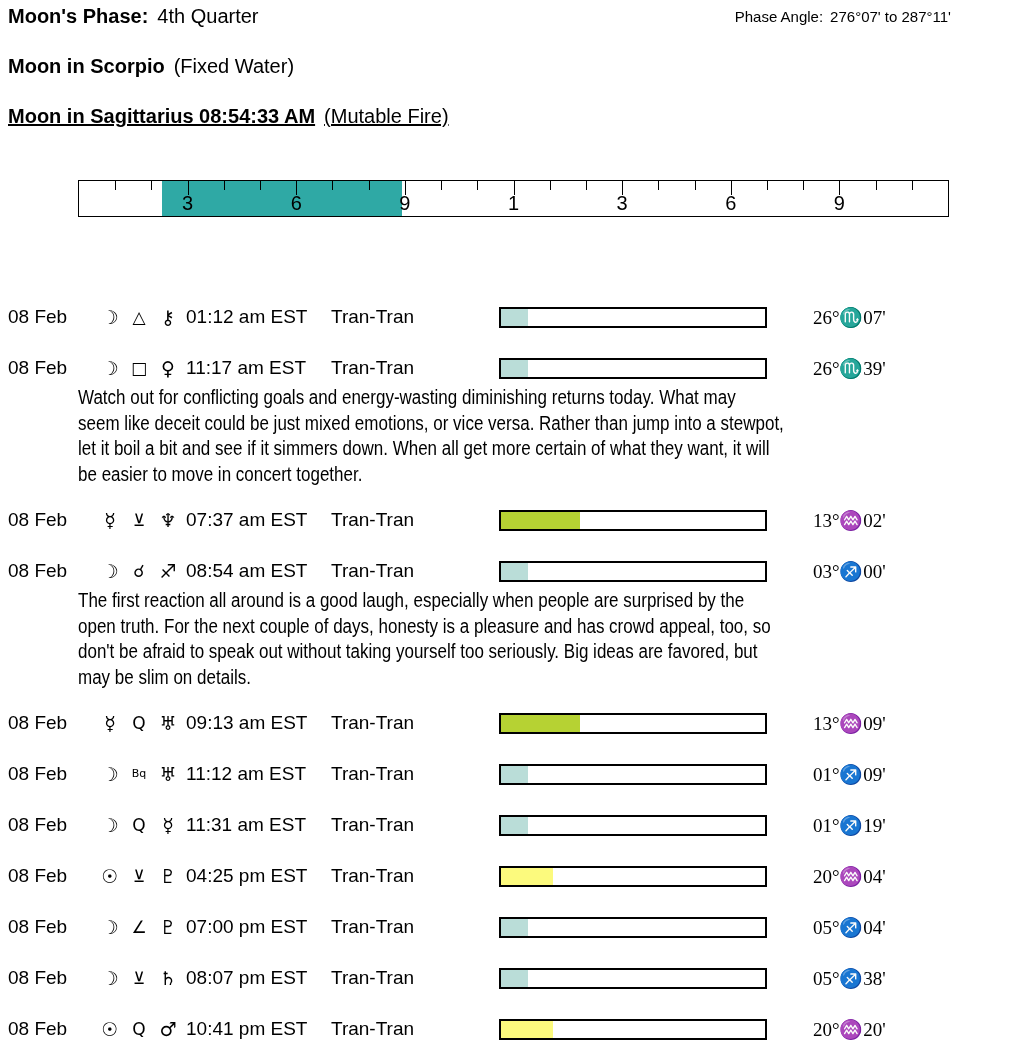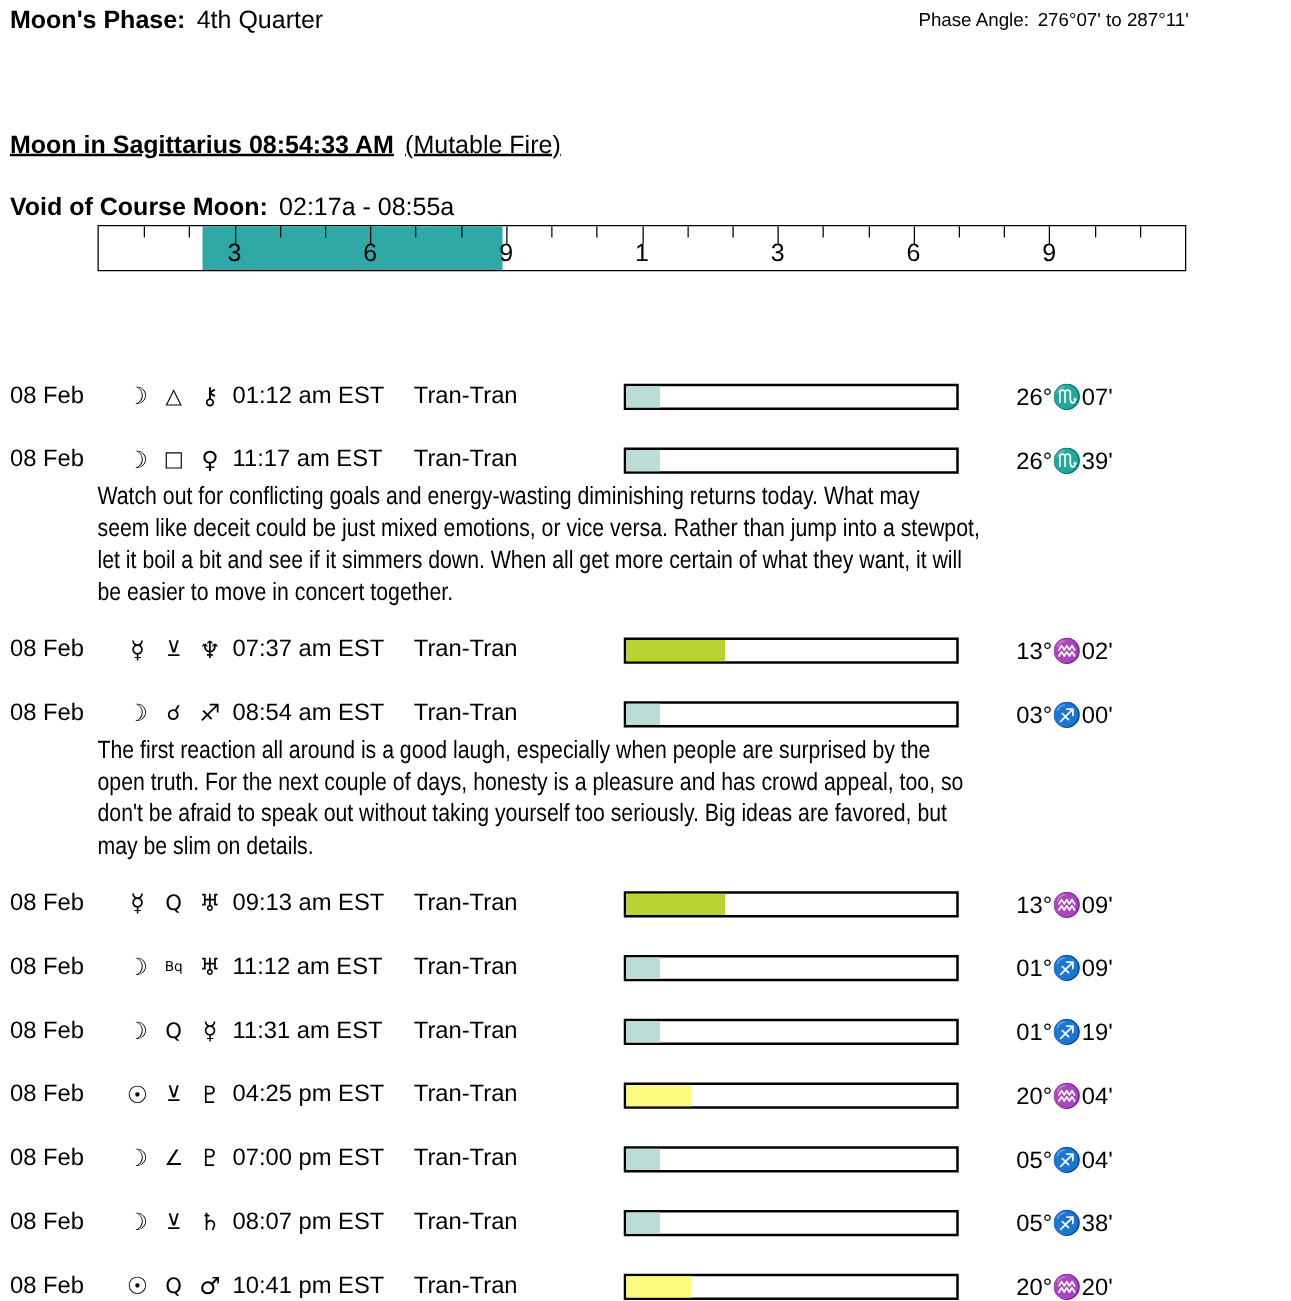--- a/index.html
+++ b/index.html
@@ -28,48 +28,48 @@
   .c-date{left:8px;}
   .c-sym{font-family:"DejaVu Sans",sans-serif;text-align:center;width:26px;}
   .c-p1{left:97px;font-size:19px;}
   .c-asp{left:126px;font-size:17px;top:1px !important;}
   .c-asp.sm{font-size:11px;top:4px !important;}
   .c-p2{left:155px;font-size:19px;}
   .c-time{left:186px;}
   .c-type{left:331px;}
   .c-bar{left:499px;top:1px !important;width:268px;height:21px;border:2px solid #000;box-sizing:border-box;display:inline-block;background:#fff;}
   .c-fill{position:absolute;left:0;top:0;bottom:0;display:inline-block;}
-  .c-value{left:813px;font-family:Liberation Sans, sans-serif;font-size:19px;}
+  .c-value{left:813px;font-family:Liberation Serif, serif;font-size:19px;}
   .note{
     margin:-23px 0 22px 78px;
     font-size:20px;line-height:25.5px;white-space:pre-line;
     width:1122px;transform:scaleX(0.85);transform-origin:0 0;
   }
 </style>
 </head>
 <body>
 
 <div class="page">
 
   <div class="hline h1">
     <b>Moon's Phase:</b><span class="val">4th Quarter</span>
   </div>
 
   <div class="phase-angle">
     <span>Phase Angle:</span><span class="val">276°07' to 287°11'</span>
   </div>
 
+  <div class="hline h2">
+    <b>Moon in Scorpio</b><span class="val">(Fixed Water)</span>
+  </div>
 
   <div class="hline h3">
     <b>Moon in Sagittarius 08:54:33 AM</b><span class="val">(Mutable Fire)</span>
   </div>
 
-  <div class="hline h4">
-    <b>Void of Course Moon:</b><span class="val">02:17a -  08:55a</span>
-  </div>
 
   <div class="ruler" id="ruler">
     <div class="fill" id="ruler-fill" style="left: 9.51%; width: 27.64%; background: rgb(47, 169, 165);"></div>
   <div class="tick" style="left: 4.16667%;"></div>
       <div class="tick" style="left: 8.33333%;"></div>
       <div class="tick major" style="left: 12.5%;"></div>
       <div class="tick" style="left: 16.6667%;"></div>
       <div class="tick" style="left: 20.8333%;"></div>
       <div class="tick major" style="left: 25%;"></div>
       <div class="tick" style="left: 29.1667%;"></div>

